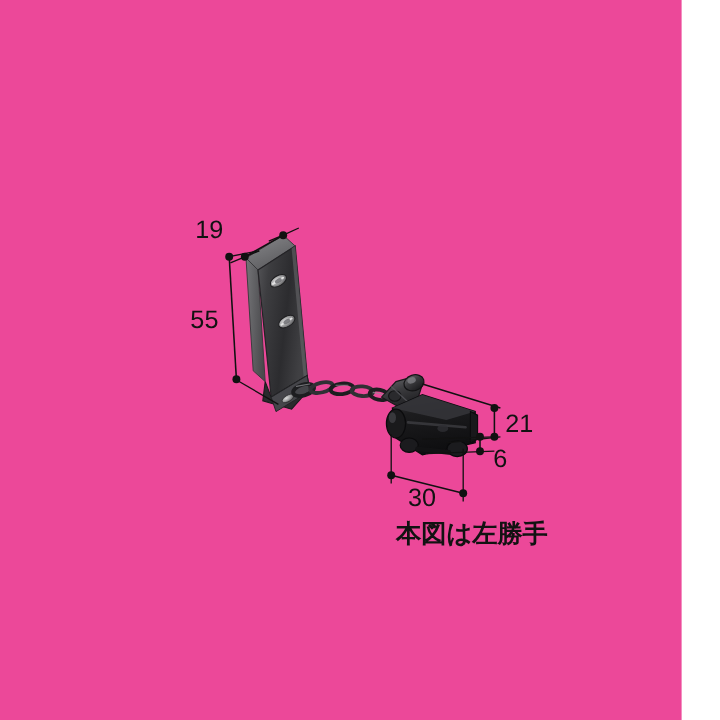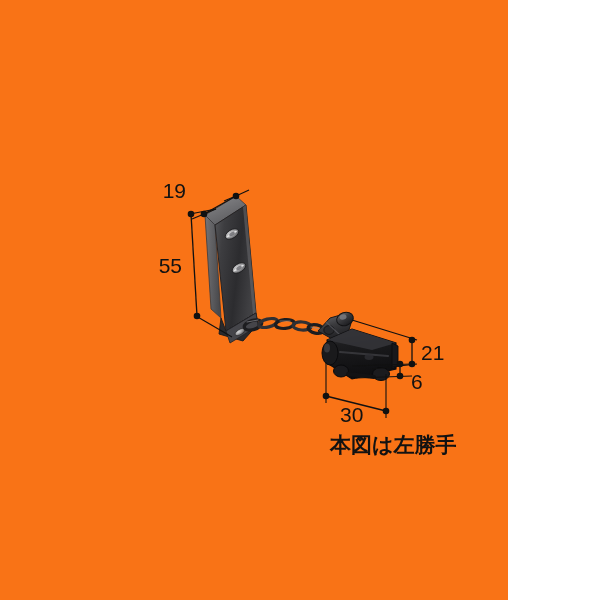--- a/index.html
+++ b/index.html
@@ -6,23 +6,23 @@
   html, body {
     margin: 0;
     padding: 0;
     background: #ffffff;
   }
   body {
     font-family: "Liberation Sans", "DejaVu Sans", sans-serif;
   }
   #page {
     position: relative;
-    width: 508px;
+    width: 568px;
     height: 600px;
-    background: #f97316;
+    background: #ec4899;
     overflow: hidden;
   }
   #drawing-svg {
     position: absolute;
     left: 0;
     top: 0;
     width: 600px;
     height: 600px;
     display: block;
   }

